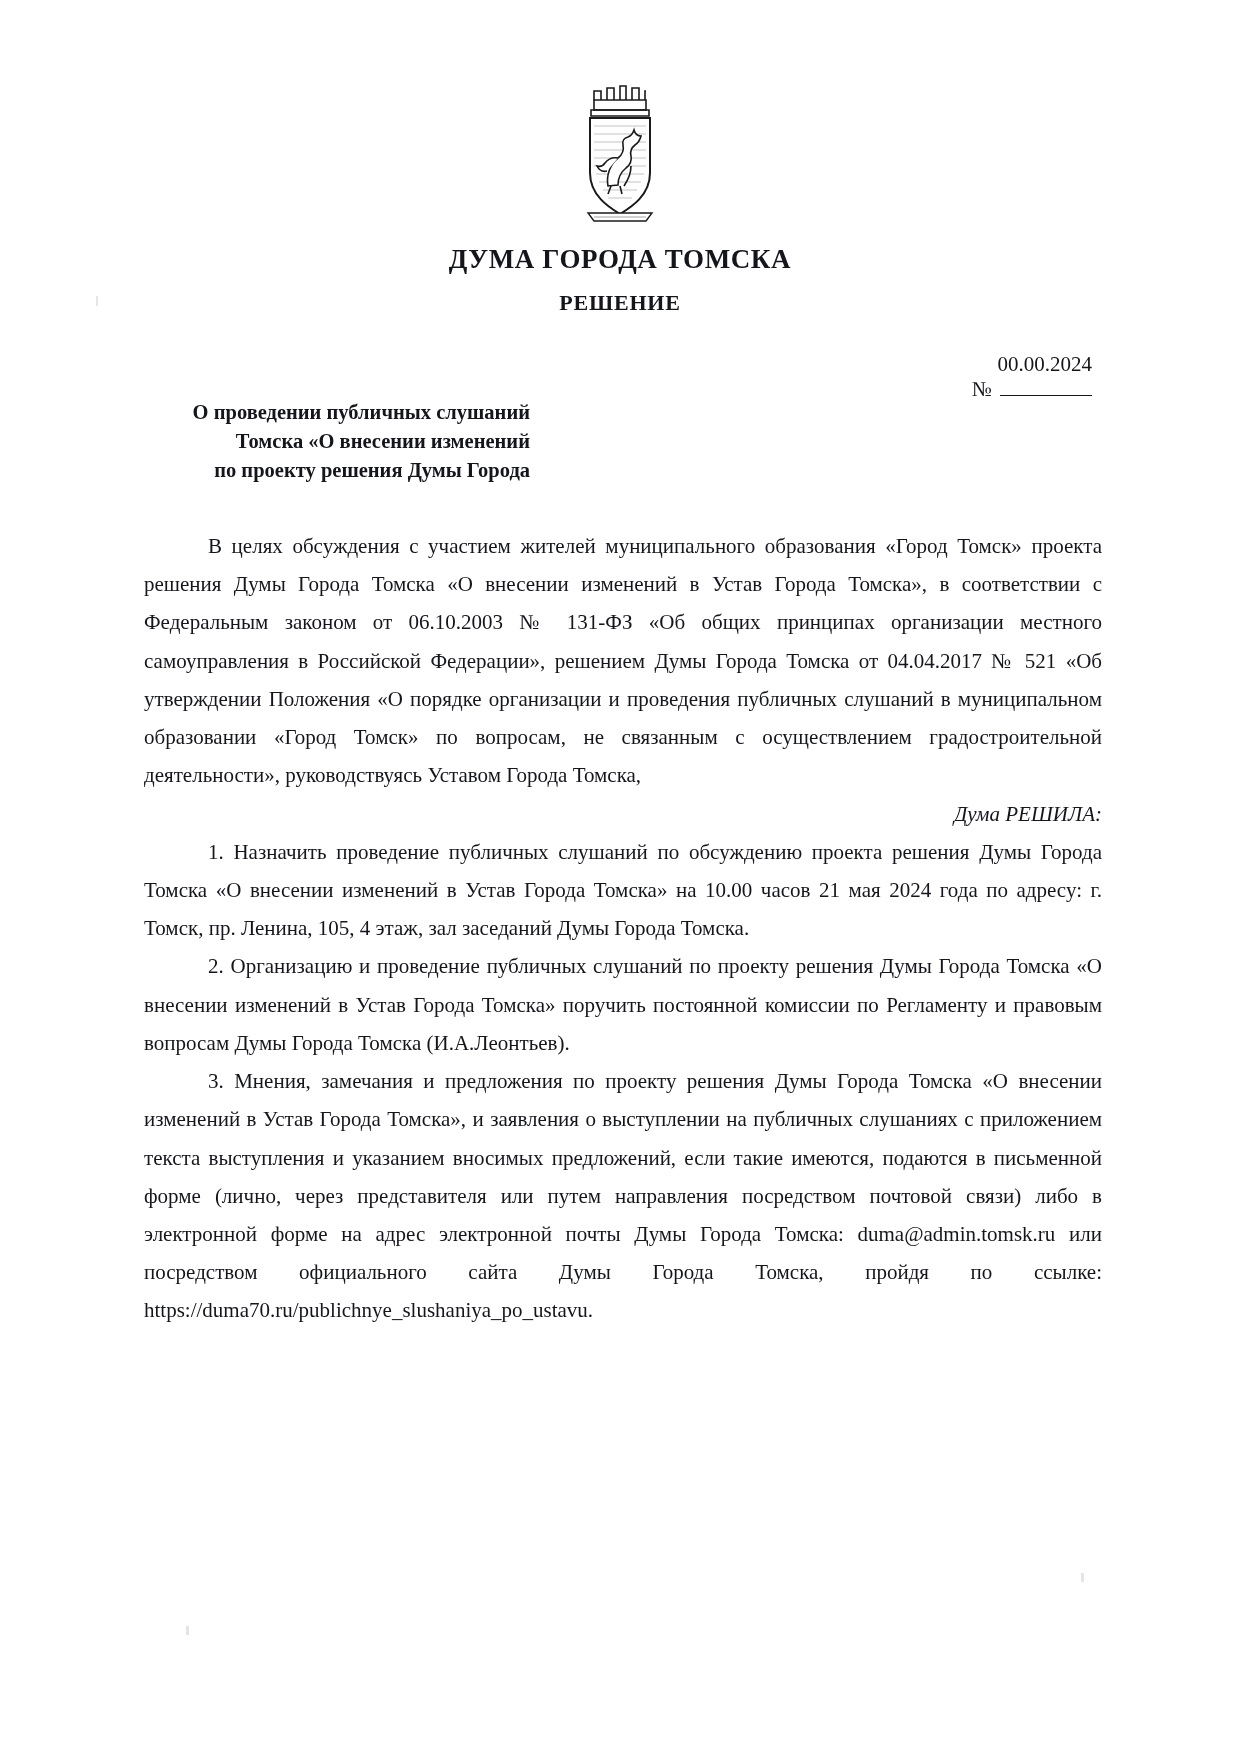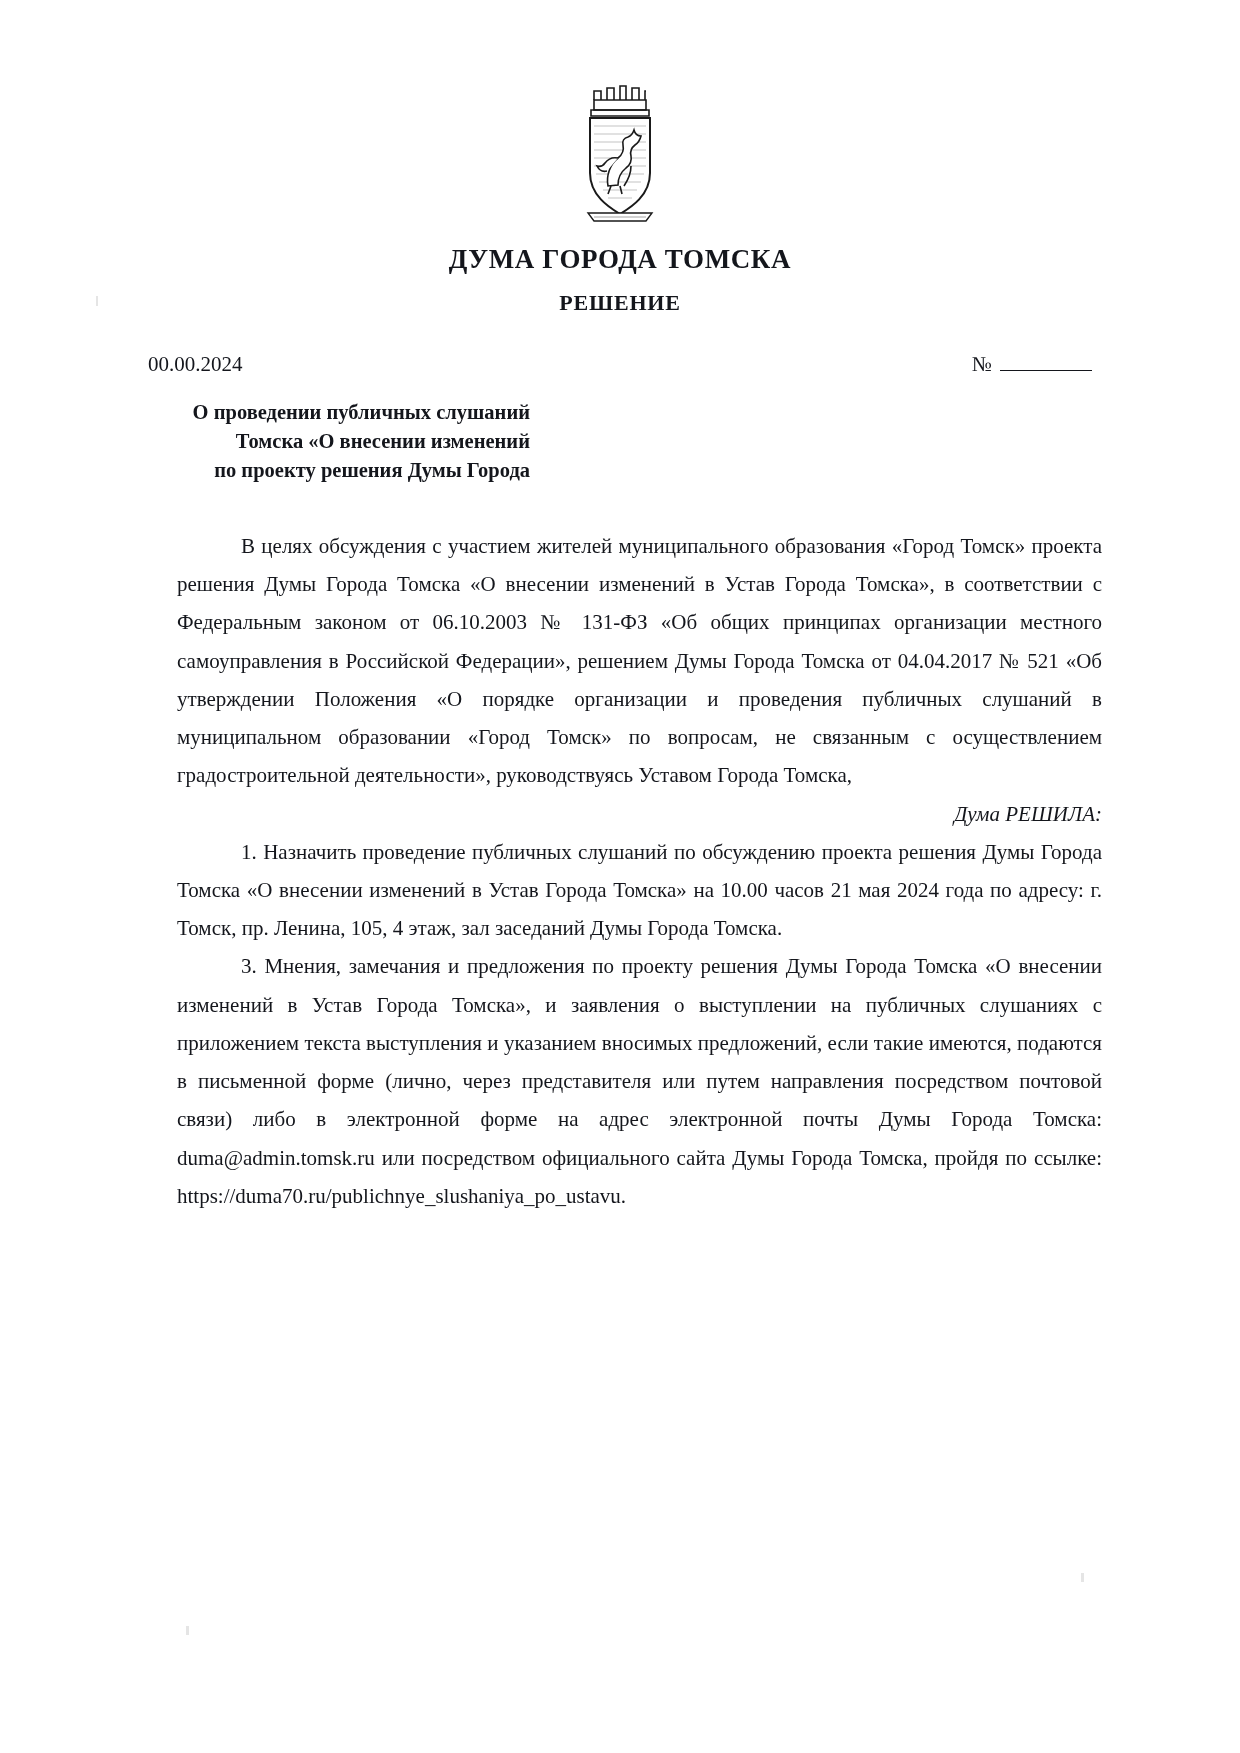--- a/index.html
+++ b/index.html
@@ -58,22 +58,23 @@
   }
 
   
   .meta-row {
     position: absolute;
     left: 148px;
     right: 148px;
     top: 352px;
     display: flex;
     justify-content: space-between;
-    align-items: flex-start;
+    align-items: flex-end;
     font-size: 21px;
+    flex-direction: column;
   }
   .meta-date { font-size: 21px; }
   .meta-num {
     display: inline-flex;
     align-items: baseline;
     gap: 8px;
     font-size: 21px;
   }
   .num-blank {
     display: inline-block;
@@ -102,21 +103,20 @@
   .subject .ln.last { display: block; }
 
   
   .body {
     position: absolute;
     left: 144px;
     right: 138px;
     top: 527px;
     font-size: 21px;
     line-height: 1.82;
-    margin-left: 33px;
   }
   .body p {
     margin: 0 0 0 0;
     text-align: justify;
     text-justify: inter-word;
     text-indent: 64px;
   }
   .body p.center {
     text-align: right;
     text-indent: 0;
@@ -188,19 +188,20 @@
     </div>
     <div class="ln">
       <span>по проекту решения Думы Города</span>
     </div>
   </div>
 
   <div class="body">
     <p>В целях обсуждения с участием жителей муниципального образования «Город Томск» проекта решения Думы Города Томска «О внесении изменений в Устав Города Томска», в соответствии с Федеральным законом от 06.10.2003 № 131-ФЗ «Об общих принципах организации местного самоуправления в Российской Федерации», решением Думы Города Томска от 04.04.2017 № 521 «Об утверждении Положения «О порядке организации и проведения публичных слушаний в муниципальном образовании «Город Томск» по вопросам, не связанным с осуществлением градостроительной деятельности», руководствуясь Уставом Города Томска,</p>
     <p class="center">Дума РЕШИЛА:</p>
     <p>1. Назначить проведение публичных слушаний по обсуждению проекта решения Думы Города Томска «О внесении изменений в Устав Города Томска» на 10.00 часов 21 мая 2024 года по адресу: г. Томск, пр. Ленина, 105, 4 этаж, зал заседаний Думы Города Томска.</p>
+    <p>2. Организацию и проведение публичных слушаний по проекту решения Думы Города Томска «О внесении изменений в Устав Города Томска» поручить постоянной комиссии по Регламенту и правовым вопросам Думы Города Томска (И.А.Леонтьев).</p>
     <p>3. Мнения, замечания и предложения по проекту решения Думы Города Томска «О внесении изменений в Устав Города Томска», и заявления о выступлении на публичных слушаниях с приложением текста выступления и указанием вносимых предложений, если такие имеются, подаются в письменной форме (лично, через представителя или путем направления посредством почтовой связи) либо в электронной форме на адрес электронной почты Думы Города Томска: duma@admin.tomsk.ru или посредством официального сайта Думы Города Томска, пройдя по ссылке: https://duma70.ru/publichnye_slushaniya_po_ustavu.</p>
   </div>
 
   <div class="mark" style="left:96px; top:296px; width:2px; height:10px;"></div>
   <div class="mark" style="left:186px; top:1626px; width:3px; height:9px;"></div>
   <div class="mark" style="left:1081px; top:1573px; width:3px; height:9px;"></div>
 </div>
 
 </body></html>

